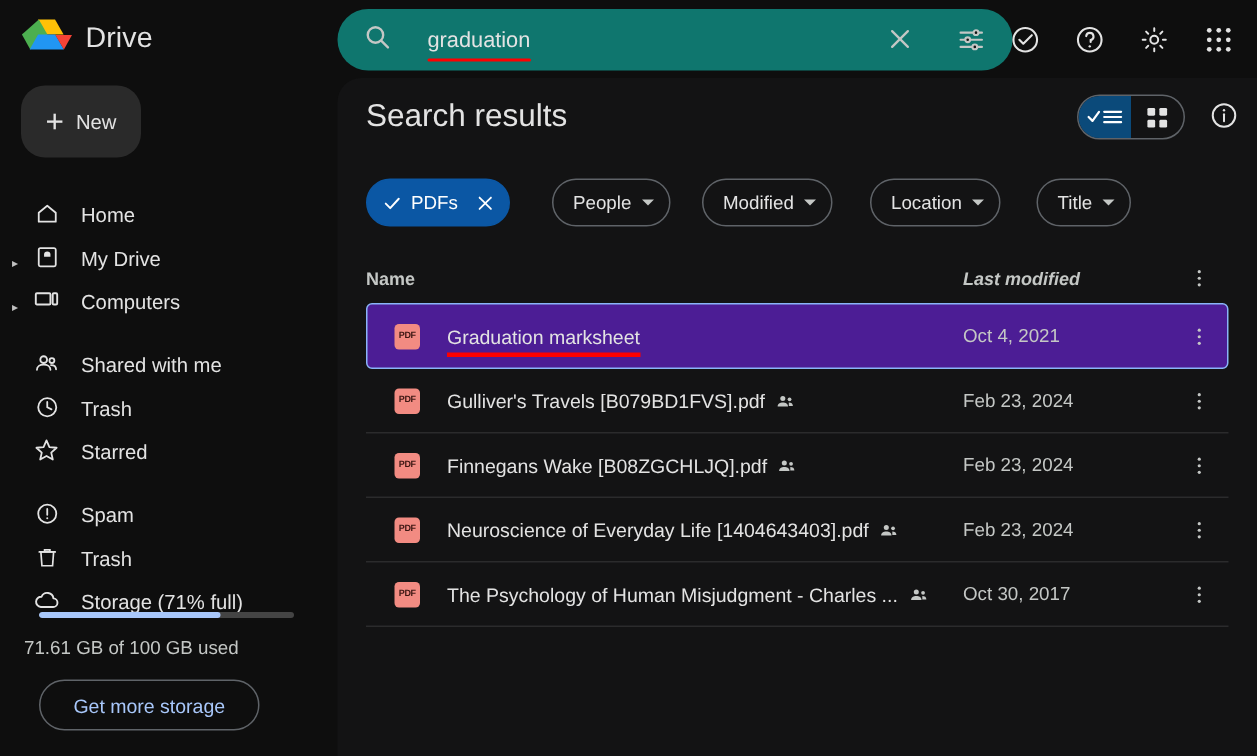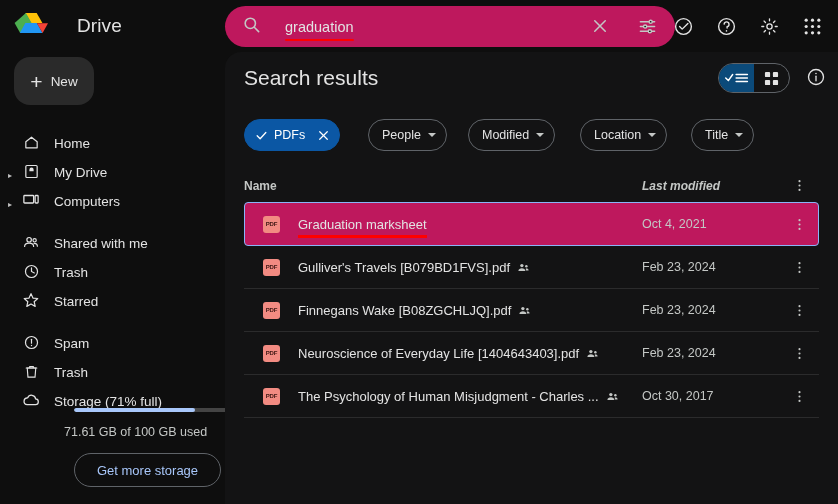--- a/index.html
+++ b/index.html
@@ -10,31 +10,31 @@
     font-family: "Liberation Sans", sans-serif;
     overflow: hidden;
   }
   body { position: relative; }
 
   
   .topbar {
     position: absolute; top: 0; left: 0; width: 838px; height: 52px;
     display: flex; align-items: center;
   }
-  .brand { display: flex; align-items: center; width: 225px; padding-left: 14px; gap: 20px; }
+  .brand { display: flex; align-items: center; width: 225px; padding-left: 14px; }
   .drive-logo { width: 34px; height: 30px; position: relative; flex: none; }
   .brand-name {
     color: #e3e3e3; font-size: 19px; margin-left: 9px; letter-spacing: .1px;
   }
 
   
   .search-wrap {
     position: absolute; left: 225px; top: 6px;
     width: 450px; height: 41px;
-    background: #be185d; border-radius: 21px;
+    background: #0f766e; border-radius: 21px;
     display: flex; align-items: center;
   }
   .search-icon { margin-left: 17px; flex: none; display: block; }
   .search-text-box {
     margin-left: 24px; position: relative; display: inline-block;
   }
   .search-text {
     color: #e3e3e3; font-size: 14.5px; line-height: 18px;
     display: inline-block;
   }
@@ -79,21 +79,21 @@
   }
   .nav-ico {
     width: 26px; flex: none; display: flex; align-items: center; justify-content: center;
   }
   .nav-label {
     color: #e3e3e3; font-size: 13.5px; margin-left: 10px; white-space: nowrap;
   }
   .nav-gap { height: 13px; }
 
   .storage {
-    position: absolute; left: 0; top: 356px; width: 225px; padding-left: 48px;
+    position: absolute; left: 0; top: 356px; width: 225px;
   }
   .bar-track {
     margin-left: 26px; width: 170px; height: 4px;
     background: #444; border-radius: 2px; overflow: hidden;
   }
   .bar-fill { height: 4px; background: #a8c7fa; border-radius: 2px; }
   .storage-text {
     margin-left: 16px; margin-top: 13px; color: #c4c7c5; font-size: 12.5px;
   }
   .get-storage {
@@ -159,21 +159,21 @@
   }
   .th-name { position: absolute; left: 0; }
   .th-mod  { position: absolute; left: 398px; font-style: italic; }
   .th-kebab{ position: absolute; left: 548px; display: flex; cursor: pointer; }
 
   .row {
     height: 43px; position: relative; display: flex; align-items: center;
     border-bottom: 1px solid #2b2b2c; cursor: pointer;
   }
   .row.selected {
-    background: #be185d; border: 1px solid #8ab4f8; border-radius: 4px;
+    background: #4c1d95; border: 1px solid #8ab4f8; border-radius: 4px;
     height: 44px;
   }
   .pdf-ico {
     position: absolute; left: 19px; width: 17px; height: 17px;
     background: #f28b82; border-radius: 3px;
     display: flex; align-items: center; justify-content: center;
     color: #3c1713; font-size: 6px; font-weight: bold; letter-spacing: -.2px;
   }
   .fname {
     position: absolute; left: 54px; color: #e3e3e3; font-size: 13px;

